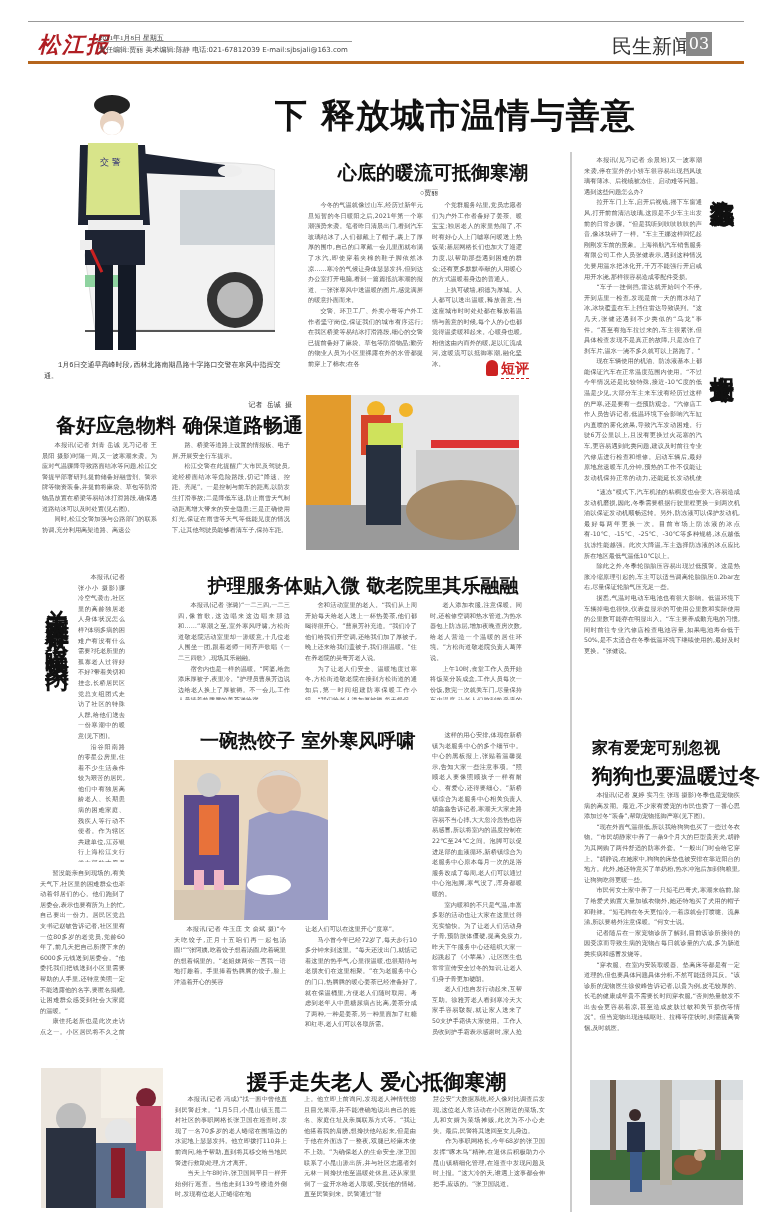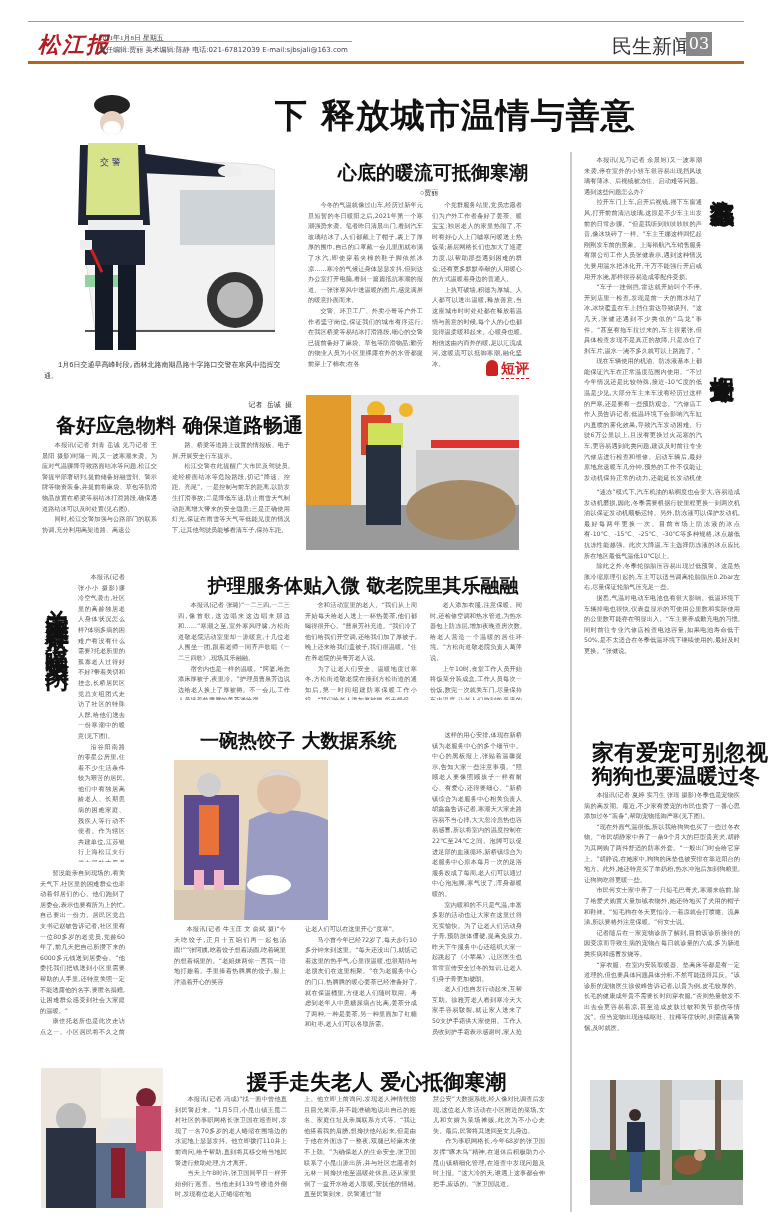--- a/index.html
+++ b/index.html
@@ -120,21 +120,21 @@
 </div>
 <div class="abs col" style="left:305px;top:600px;width:112px;height:100px;">
   <p>舍和活动室里的老人。“我们从上周开始每天给老人送上一杯热姜茶,他们都喝得很开心。”曹泉芳补充道。“我们冷了他们给我们开空调,还给我们加了厚被子,晚上还来给我们盖被子,我们很温暖。”住在养老院的吴哥芳老人说。</p>
   <p>为了让老人们安全、温暖地度过寒冬,方松街道敬老院在接到方松街道的通知后,第一时间组建防寒保暖工作小组。“我们给老人添加厚被褥,每天督促</p>
 </div>
 <div class="abs col" style="left:430px;top:600px;width:92px;height:100px;">
   <p>老人添加衣服,注意保暖。同时,还检修空调和热水管道,为热水器包上防冻层,增加夜晚查房次数,给老人营造一个温暖的居住环境。”方松街道敬老院负责人葛萍说。</p>
   <p>上午10时,食堂工作人员开始将饭菜分装成盒,工作人员每次一份饭,数完一次就关车门,尽量保持车内温度,让老人们吃到热乎乎的饭菜。</p>
 </div>
 
-<div class="abs h2" style="left:200px;top:728px;font-size:19px;">一碗热饺子  大数据系统</div>
+<div class="abs h2" style="left:200px;top:728px;font-size:19px;">一碗热饺子  室外寒风呼啸</div>
 <div class="abs photo" style="left:174px;top:760px;width:154px;height:160px;">
   <svg width="154" height="160" viewBox="0 0 154 160">
     <rect width="154" height="160" fill="#e9d8c0"></rect>
     <rect x="10" y="35" width="55" height="90" fill="#5b4a8c"></rect>
     <rect x="25" y="45" width="20" height="50" fill="#e8723a"></rect>
     <circle cx="35" cy="25" r="12" fill="#cfcfcf"></circle>
     <rect x="20" y="110" width="10" height="40" fill="#f2b6c6"></rect>
     <rect x="40" y="110" width="10" height="40" fill="#f2b6c6"></rect>
     <rect x="0" y="130" width="154" height="30" fill="#d7c8b3"></rect>
     <path d="M75 60 Q110 40 154 60 L154 160 L70 160 Z" fill="#9a9cc4"></path>
@@ -165,21 +165,21 @@
   <p>拉开车门上车,启开后视镜,摇下车窗通风,打开前前清洁玻璃,这原是不少车主出发前的日常步骤。“但是我听到吱吱吱吱的声音,像冰块碎了一样。”车主王娜这样回忆起刚刚发车前的景象。上海裕航汽车销售服务有限公司工作人员张健表示,遇到这种情况先要用温水把冰化开,千万不能强行开启或用开水浇,那样很容易造成零配件受损。</p>
   <p>“车子一挂倒挡,雷达就开始叫个不停,开到店里一检查,发现是前一天的雨水结了冰,冰块覆盖在车上挡住雷达导致误判。”这几天,张健还遇到不少类似的“乌龙”事件。“甚至有拖车拉过来的,车主很紧张,但具体检查发现不是真正的故障,只是冻住了刹车片,温水一浇不多久就可以上路跑了。”</p>
   <p>现在车辆使用的机油、防冻液基本上都能保证汽车在正常温度范围内使用。“不过今年情况还是比较特殊,接近-10℃度的低温是少见,大部分车主来车没有经历过这样的严寒,还是要有一些预防观念。”汽修店工作人员告诉记者,低温环境下会影响汽车缸内直喷的雾化效果,导致汽车发动困难。行驶6万公里以上,且没有更换过火花塞的汽车,更容易遇到此类问题,建议及时前往专业汽修店进行检查和维修。启动车辆后,最好原地怠速暖车几分钟,预热的工作不仅能让发动机保持正常的动力,还能延长发动机使用寿命。</p>
 </div>
 <div class="abs col" style="left:584px;top:487px;width:156px;height:215px;">
   <p>“速冻”模式下,汽车机油的粘稠度也会变大,容易造成发动机磨损,因此,冬季需要根据行驶里程更换一到两次机油以保证发动机顺畅运转。另外,防冻液可以保护发动机,最好每两年更换一次。目前市场上防冻液的冰点有-10℃、-15℃、-25℃、-30℃等多种规格,冰点越低抗冻性能越强。此次大降温,车主选择防冻液的冰点应比所在地区最低气温低10℃以上。</p>
   <p>除此之外,冬季轮胎胎压容易出现过低预警。这是热胀冷缩原理引起的,车主可以适当调高轮胎胎压0.2bar左右,尽量保证轮胎气压充足一些。</p>
   <p>据悉,气温对电动车电池也有很大影响。低温环境下车辆掉电也很快,仪表盘显示的可使用公里数和实际使用的公里数可能存在明显出入。“车主要养成勤充电的习惯,同时前往专业汽修店检查电池容量,如果电池寿命低于50%,是不太适合在冬季低温环境下继续使用的,最好及时更换。”张健说。</p>
 </div>
 
-<div class="abs h2" style="left:592px;top:738px;font-size:22px;">家有爱宠可别忽视</div>
+<div class="abs h2" style="left:592px;top:738px;font-size:16px;">家有爱宠可别忽视</div>
 <div class="abs h2" style="left:592px;top:762px;font-size:21px;">狗狗也要温暖过冬</div>
 <div class="abs col" style="left:584px;top:790px;width:156px;height:265px;">
   <p>本报讯(记者 夏婷 实习生 张瑶 摄影)冬季也是宠物疾病的高发期。最近,不少家有爱宠的市民也费了一番心思添加过冬“装备”,帮助宠物抵御严寒(见下图)。</p>
   <p>“现在外面气温很低,所以我给狗狗也买了一些过冬衣物。”市民胡静家中养了一条9个月大的巨型贵宾犬,胡静为其网购了两件舒适的防寒外套。“一般出门时会给它穿上。”胡静说,在她家中,狗狗的床垫也被安排在靠近阳台的地方。此外,她还特意买了羊奶粉,热水冲泡后加到狗粮里,让狗狗吃得更暖一些。</p>
   <p>市民何女士家中养了一只短毛巴哥犬,寒潮来临前,除了给爱犬购置大量加绒衣物外,她还特地买了犬用的帽子和鞋袜。“短毛狗在冬天更怕冷,一着凉就会打喷嚏、流鼻涕,所以要格外注意保暖。”何女士说。</p>
   <p>记者随后在一家宠物诊所了解到,目前该诊所接待的因受凉而导致生病的宠物占每日就诊量的六成,多为肠道类疾病和感冒发烧等。</p>
   <p>“穿衣服、在室内安装取暖器、垫高床等都是有一定道理的,但也要具体问题具体分析,不然可能适得其反。”该诊所的宠物医生徐俊峰告诉记者,以贵为例,皮毛较厚的、长毛的健康成年贵不需要长时间穿衣服,“否则热量散发不出去会更容易着凉,甚至造成皮肤过敏和关节损伤等情况”。但当宠物出现连续呕吐、拉稀等症状时,则需提高警惕,及时就医。</p>
 </div>
 
 <div class="abs photo" style="left:41px;top:1068px;width:122px;height:140px;">

